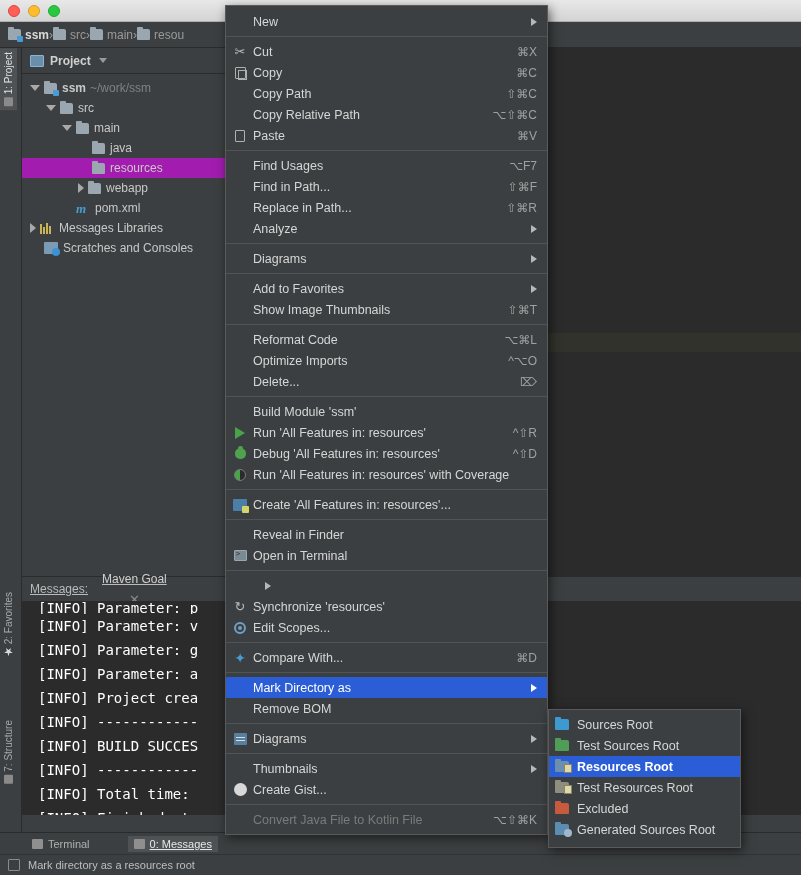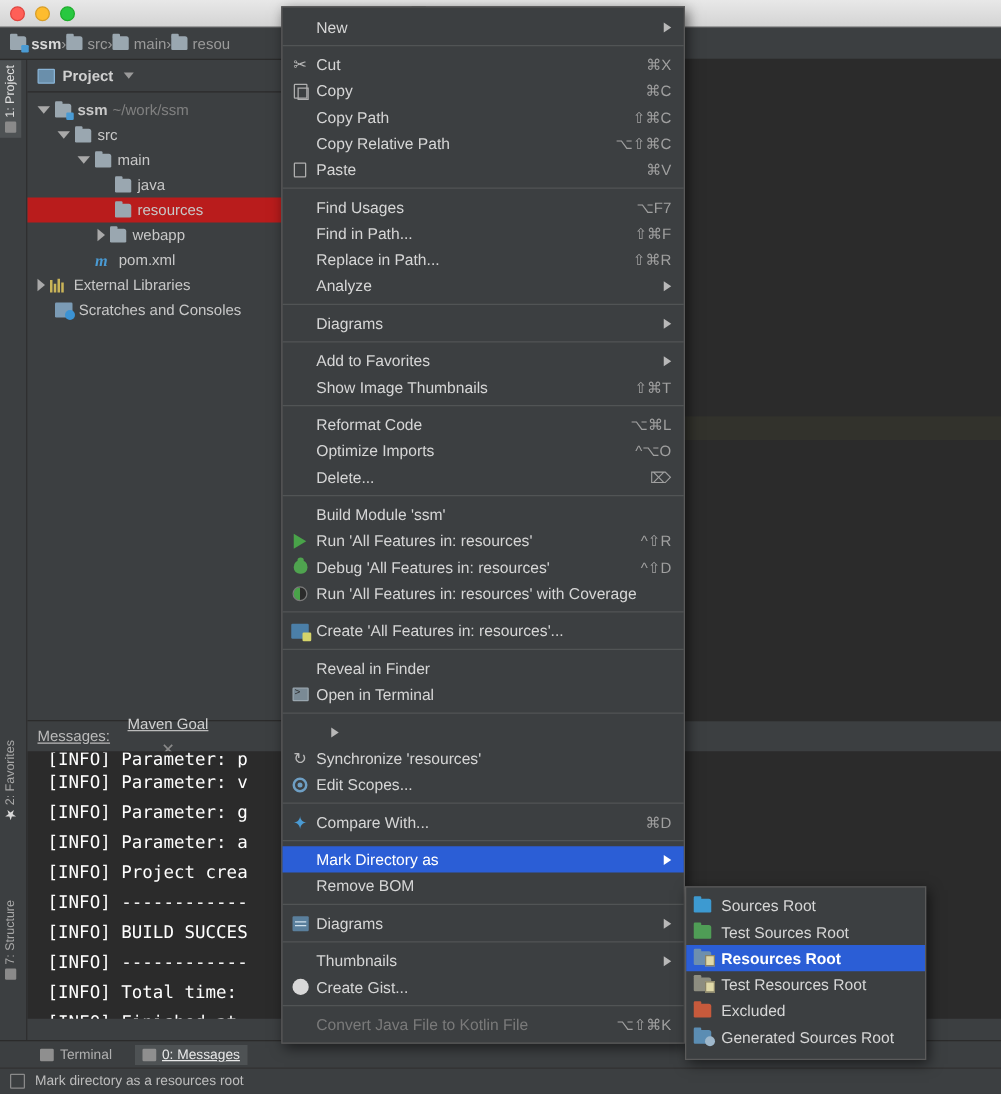--- a/index.html
+++ b/index.html
@@ -92,21 +92,21 @@
   .caret-dn {
     width: 0; height: 0; border-left: 4px solid transparent;
     border-right: 4px solid transparent; border-top: 5px solid #9a9a9a;
     margin-left: 8px;
   }
   #tree { padding-top: 4px; font-size: 12px; }
   .trow {
     height: 20px; display: flex; align-items: center; color: #c8c8c8;
     padding-right: 4px; white-space: nowrap;
   }
-  .trow.selected { background: #b91c1c; }
+  .trow.selected { background: #a21caf; }
   .twist {
     width: 0; height: 0; margin-right: 4px; flex: 0 0 auto;
   }
   .twist.open { border-left: 5px solid transparent; border-right: 5px solid transparent; border-top: 6px solid #a9a9a9; }
   .twist.closed { border-top: 5px solid transparent; border-bottom: 5px solid transparent; border-left: 6px solid #a9a9a9; }
   .twist.none { width: 10px; height: 10px; }
   .tpath { color: #808080; margin-left: 4px; }
   .ico-m {
     width: 14px; height: 13px; margin-right: 5px; color: #4a9bd4;
     font-style: italic; font-weight: bold; font-size: 13px; line-height: 13px;
@@ -155,21 +155,21 @@
     font-family: "DejaVu Sans Mono", monospace; font-size: 14px;
     padding-left: 16px; padding-top: 1px;
   }
   .mline { height: 24px; line-height: 24px; color: #ffffff; white-space: pre; }
   .mline.clip { height: 12px; line-height: 12px; overflow: hidden; }
 
   
   #bottombar {
     position: absolute; left: 0; top: 832px; width: 801px; height: 22px;
     background: #3c3f41; border-top: 1px solid #2b2b2b;
-    display: flex; align-items: center; padding-left: 26px; gap: 12px; font-size: 11px;
+    display: flex; align-items: center; padding-left: 26px; gap: 32px; font-size: 11px;
   }
   .btab { display: flex; align-items: center; gap: 5px; color: #b0b0b0; padding: 2px 6px; }
   .btab.active { background: #4e5254; color: #e8e8e8; }
   .bico { width: 11px; height: 10px; background: #8f8f8f; border-radius: 1px; }
   #statusbar {
     position: absolute; left: 0; top: 854px; width: 801px; height: 21px;
     background: #3c3f41; display: flex; align-items: center;
     padding-left: 8px; gap: 8px; font-size: 11px; color: #bdbdbd;
     border-top: 1px solid #323232;
   }
@@ -349,21 +349,21 @@
         <span>pom.xml</span>
       </div>
       <div class="trow" style="padding-left: 8px;">
         <span class="twist closed"></span>
         <span class="ico-lib">
           <i style="height:10px"></i>
           <i style="height:7px"></i>
           <i style="height:11px"></i>
           <i style="height:8px"></i>
         </span>
-        <span>External Libraries</span>
+        <span>Messages Libraries</span>
       </div>
       <div class="trow" style="padding-left: 8px;">
         <span class="twist none"></span>
         <span class="ico-scr"></span>
         <span>Scratches and Consoles</span>
       </div>
     </div>
 </div>
 
 <div id="editor">

